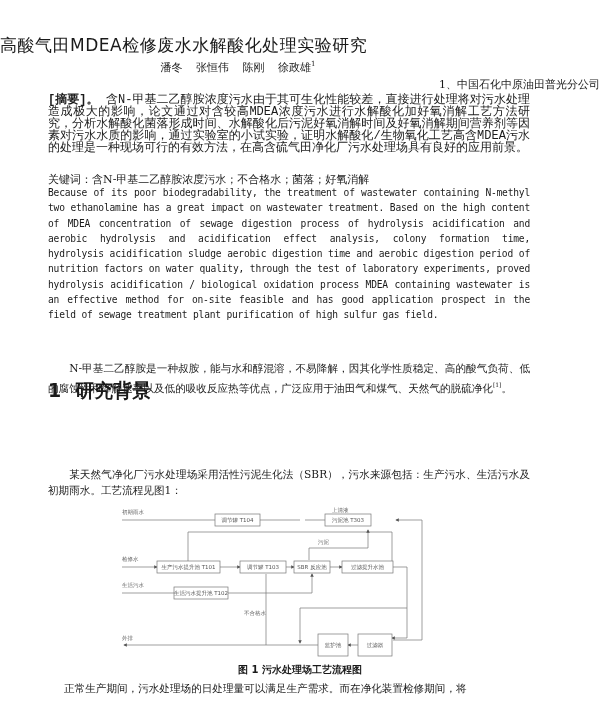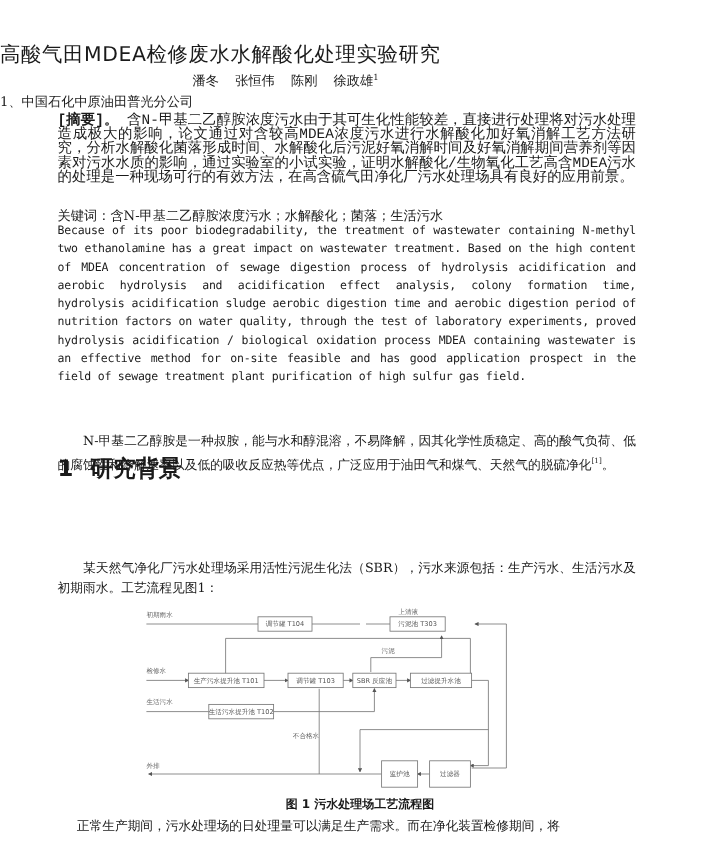--- a/index.html
+++ b/index.html
@@ -11,21 +11,21 @@
     .title {
       position: absolute; left: 0; width: 600px; top: 34px; text-align: left;
       font-size: 17px; letter-spacing: 0.5px; font-family: "DejaVu Sans", sans-serif;
     }
     .authors {
       position: absolute; left: 0; width: 476px; top: 60px; text-align: center;
       font-size: 11px; word-spacing: 10px;
     }
     .authors sup { font-size: 7px; }
     .affil {
-      position: absolute; left: 0; width: 600px; top: 77px; text-align: left;
+      position: absolute; left: 0; width: 600px; top: 77px; text-align: right;
       font-size: 11px;
     }
     .abstract {
       position: absolute; left: 48px; width: 482px; top: 94px;
       font-size: 12px; line-height: 12px; text-align: justify; font-family: Liberation Mono, monospace;
     }
     .abstract b { font-weight: bold; }
     .keywords { position: absolute; left: 48px; width: 482px; top: 172px; font-size: 11px; }
     .english {
       position: absolute; left: 48px; width: 482px; top: 185px;
@@ -66,21 +66,21 @@
   <div class="title">高酸气田MDEA检修废水水解酸化处理实验研究</div>
   <div class="authors">
     <span>潘冬 张恒伟 陈刚 徐政雄</span><sup>1</sup>
   </div>
   <div class="affil">1、中国石化中原油田普光分公司</div>
 
   <div class="abstract">
     <b>[摘要]。</b>
     <span>含N-甲基二乙醇胺浓度污水由于其可生化性能较差，直接进行处理将对污水处理造成极大的影响，论文通过对含较高MDEA浓度污水进行水解酸化加好氧消解工艺方法研究，分析水解酸化菌落形成时间、水解酸化后污泥好氧消解时间及好氧消解期间营养剂等因素对污水水质的影响，通过实验室的小试实验，证明水解酸化/生物氧化工艺高含MDEA污水的处理是一种现场可行的有效方法，在高含硫气田净化厂污水处理场具有良好的应用前景。</span>
   </div>
-  <div class="keywords">关键词：含N-甲基二乙醇胺浓度污水；水解酸化；菌落；生活污水</div>
+  <div class="keywords">关键词：含N-甲基二乙醇胺浓度污水；不合格水；菌落；好氧消解</div>
 
   <div class="english">Because of its poor biodegradability, the treatment of wastewater containing N-methyl two ethanolamine has a great impact on wastewater treatment. Based on the high content of MDEA concentration of sewage digestion process of hydrolysis acidification and aerobic hydrolysis and acidification effect analysis, colony formation time, hydrolysis acidification sludge aerobic digestion time and aerobic digestion period of nutrition factors on water quality, through the test of laboratory experiments, proved hydrolysis acidification / biological oxidation process MDEA containing wastewater is an effective method for on-site feasible and has good application prospect in the field of sewage treatment plant purification of high sulfur gas field.</div>
 
   <div class="section-head">
     <span class="num">1</span><span>研究背景</span>
   </div>
 
   <div class="body-text p1 indent">
     <span>N-甲基二乙醇胺是一种叔胺，能与水和醇混溶，不易降解，因其化学性质稳定、高的酸气负荷、低的腐蚀性和降解速率以及低的吸收反应热等优点，广泛应用于油田气和煤气、天然气的脱硫净化</span><sup>[1]</sup><span>。</span>
   </div>

